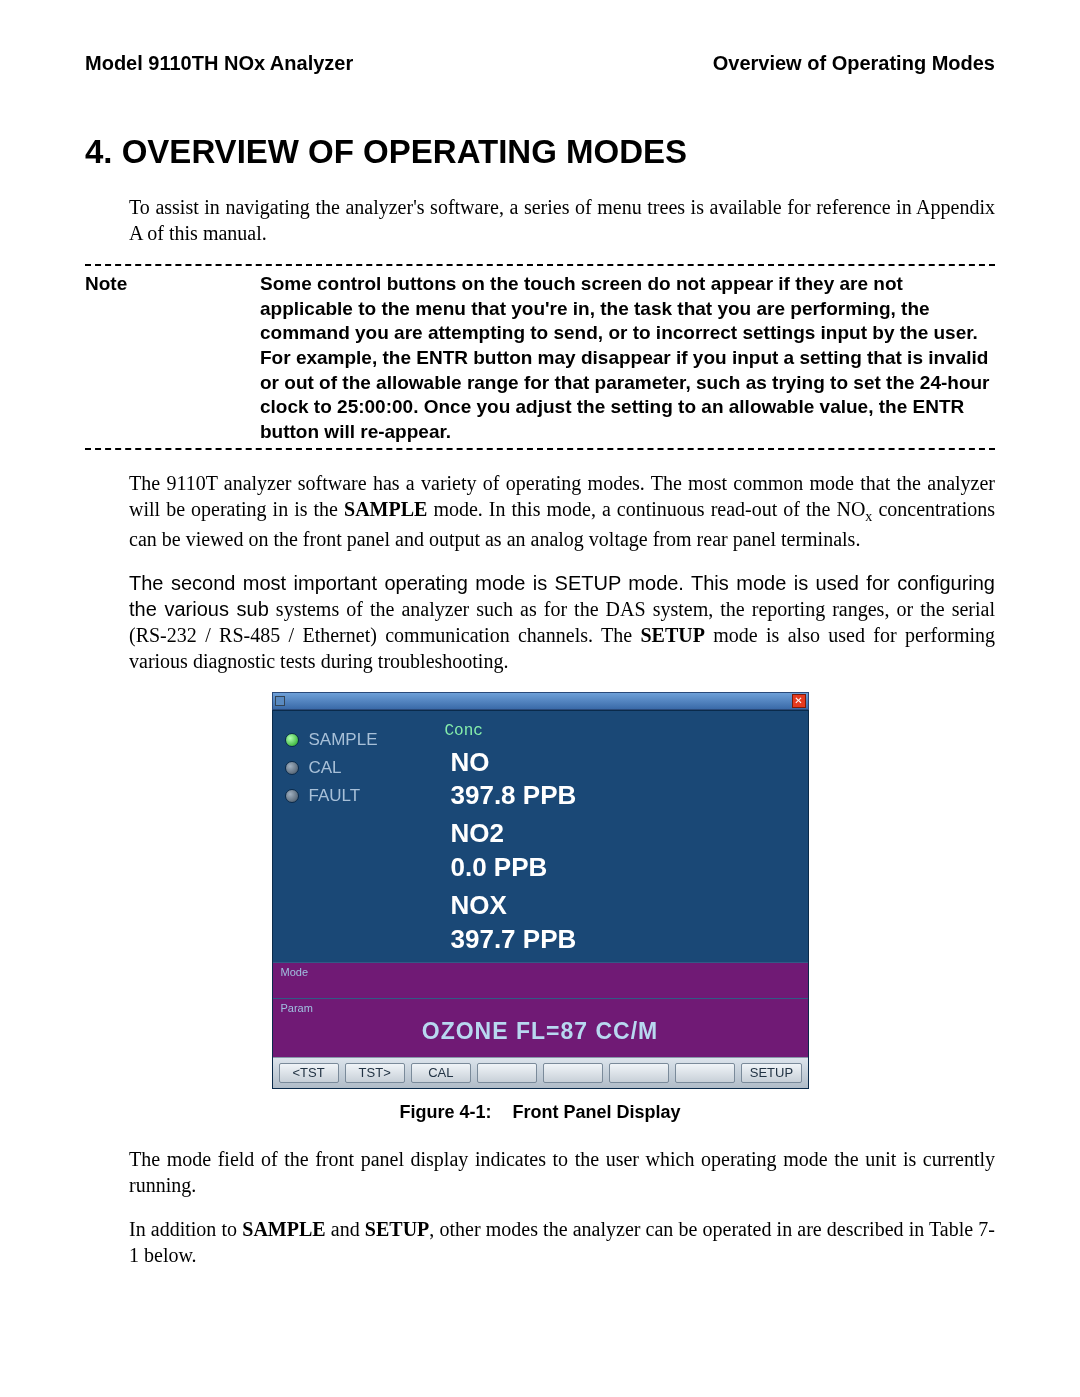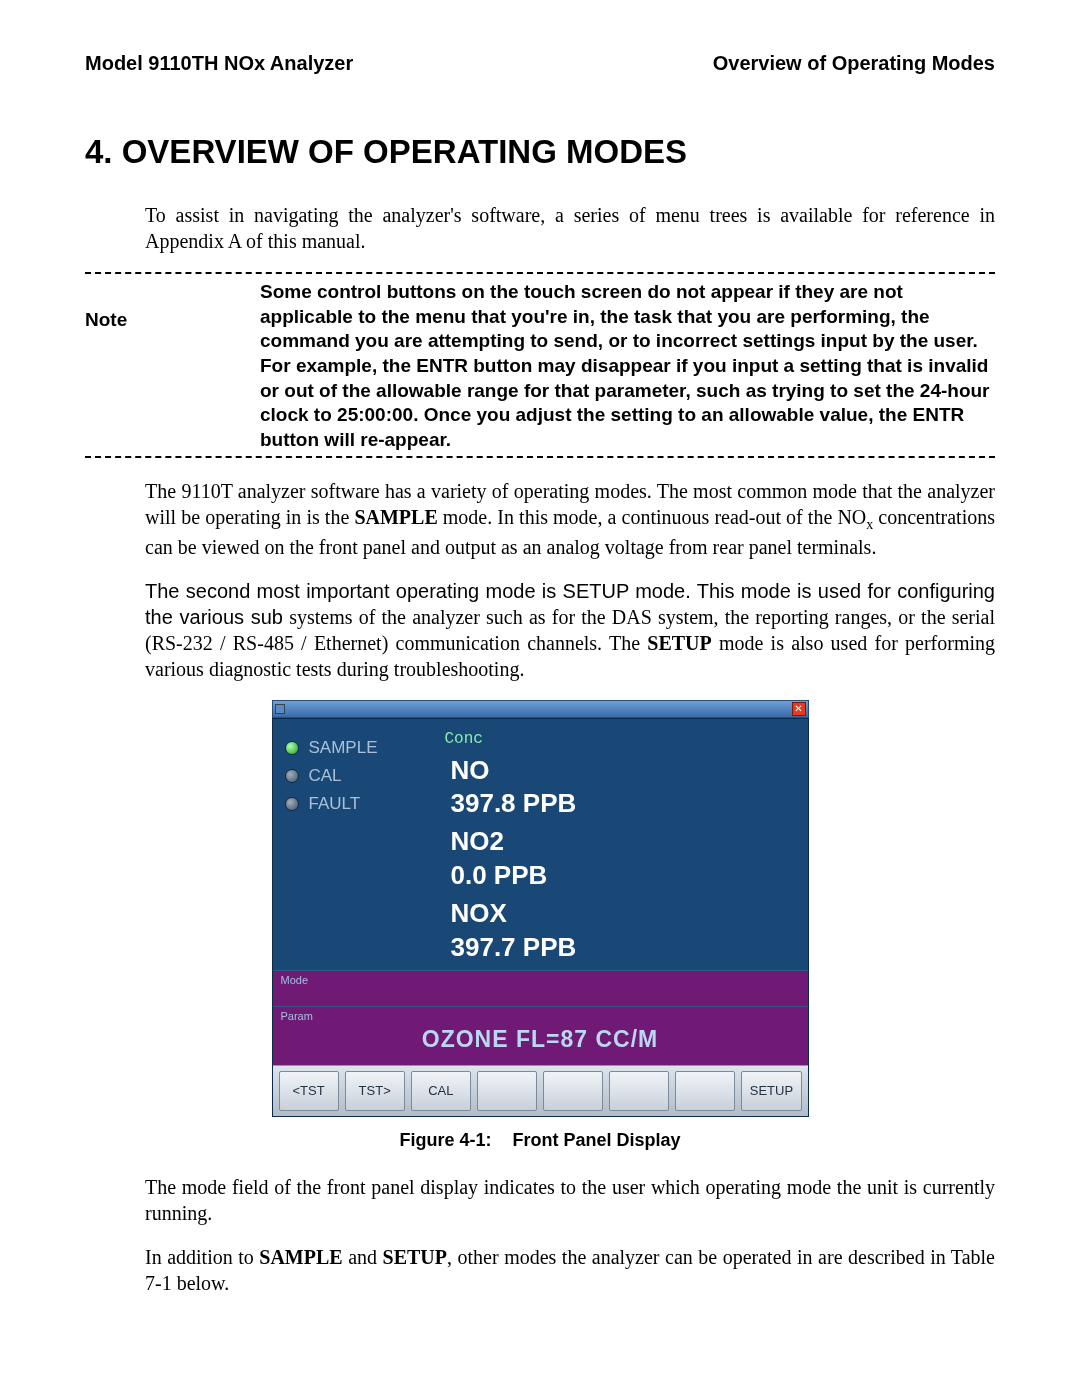--- a/index.html
+++ b/index.html
@@ -18,39 +18,39 @@
     justify-content: space-between;
     font-family: Arial, Helvetica, sans-serif;
     font-weight: bold;
     font-size: 20px;
     margin-bottom: 55px;
   }
   .chapter-title {
     font-family: Arial, Helvetica, sans-serif;
     font-weight: bold;
     font-size: 33px;
-    margin-bottom: 28px;
+    margin-bottom: 20px;
   }
   .indent {
-    margin-left: 60px;
+    margin-left: 44px;
     text-align: justify;
     margin-bottom: 18px;
   }
   .note-box {
     border-top: 2px dashed #000;
     border-bottom: 2px dashed #000;
     margin: 15px 0 20px 0;
     padding: 6px 0 3px 0;
     font-family: Arial, Helvetica, sans-serif;
     font-weight: bold;
     font-size: 19px;
     display: flex;
     text-align: left;
   }
-  .note-label { width: 175px; flex-shrink: 0; margin-top: 28px; }
+  .note-label { width: 175px; flex-shrink: 0; }
   .note-body { flex: 1; }
   .body-text { text-align: justify; }
   .fp-bold { font-weight: bold; }
   sub { font-size: 0.7em; }
   
   .panel-wrap {
     margin: 18px auto 8px auto;
     width: 537px;
   }
   .panel-titlebar {
@@ -123,21 +123,21 @@
   }
   .button-strip {
     background: linear-gradient(#dce4ec, #b0bcc8);
     padding: 5px 6px;
     display: flex;
     gap: 6px;
     border-top: 1px solid #8899aa;
   }
   .fp-btn {
     flex: 1;
-    height: 40px;
+    height: 20px;
     background: linear-gradient(#f0f4f8, #c8d0d8);
     border: 1px solid #7a8a9a;
     border-radius: 2px;
     font-family: Arial; font-size: 13px; color: #223344;
     display: flex; align-items: center; justify-content: center;
   }
   .figure-caption {
     text-align: center;
     font-family: Arial, Helvetica, sans-serif;
     font-weight: bold;

